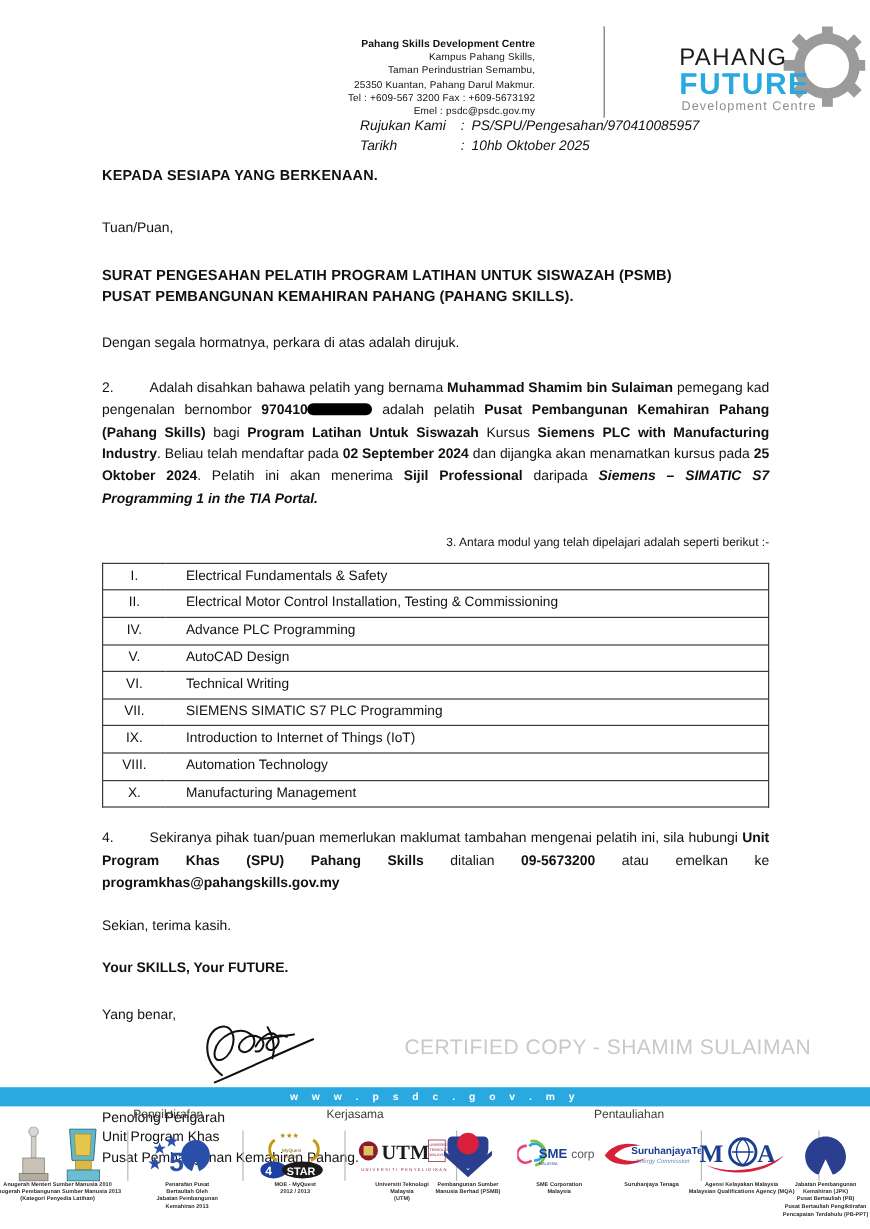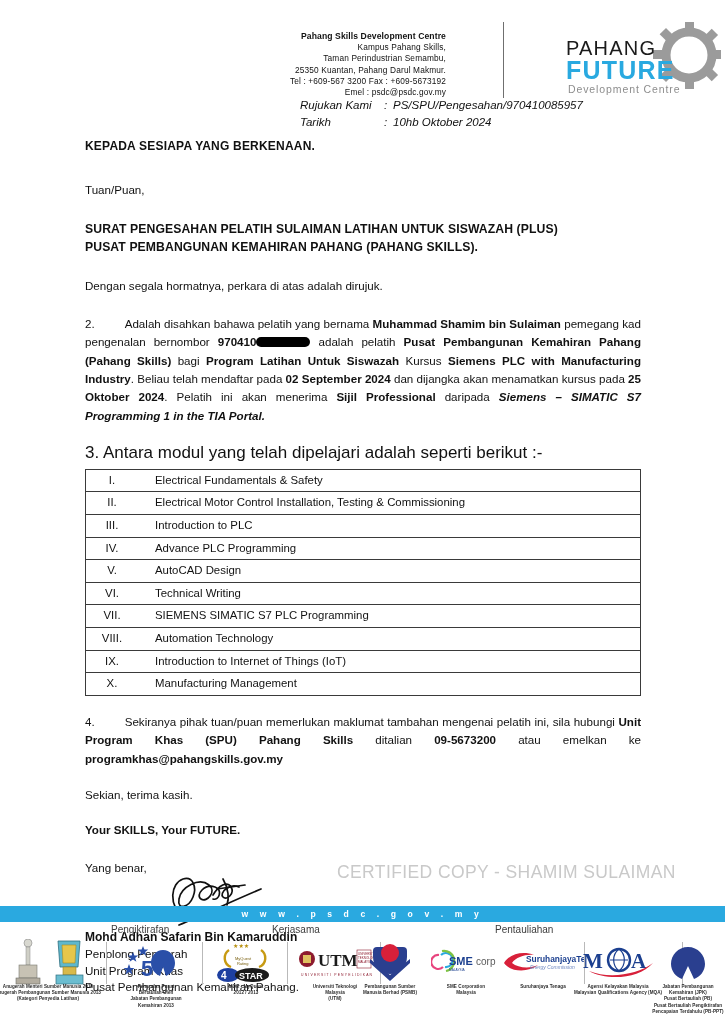--- a/index.html
+++ b/index.html
@@ -138,21 +138,21 @@
   }
   .indent-num { margin-right: 30px; }
   .redact {
     display: inline-block;
     width: 54px;
     height: 10px;
     background: #000;
     border-radius: 6px;
     vertical-align: -1px;
   }
-  .p-modules-lead { margin: 0 0 7px 0; font-size: 17px; }
+  .p-modules-lead { margin: 0 0 7px 0; font-size: 10px; text-align: right; }
 
   
   table.modules {
     border-collapse: collapse;
     width: 556px;
     font-size: 11.4px;
   }
   table.modules td {
     border: 1px solid #3a3a3a;
     padding: 2px 0 2px 0;
@@ -289,78 +289,74 @@
 
 <div class="ref-block">
   <div class="ref-row">
     <span class="ref-label">Rujukan Kami</span>
     <span class="ref-colon">:</span>
     <span>PS/SPU/Pengesahan/970410085957</span>
   </div>
   <div class="ref-row">
     <span class="ref-label">Tarikh</span>
     <span class="ref-colon">:</span>
-    <span>10hb Oktober 2024</span>
+    <span>10hb Oktober 2025</span>
   </div>
 </div>
 
 <div class="doc">
 
   <p class="h-addressee">KEPADA SESIAPA YANG BERKENAAN.</p>
 
   <p class="p-salut">Tuan/Puan,</p>
 
   <div class="h-subject">
-    <div>SURAT PENGESAHAN PELATIH SULAIMAN LATIHAN UNTUK SISWAZAH (PLUS)</div>
+    <div>SURAT PENGESAHAN PELATIH PROGRAM LATIHAN UNTUK SISWAZAH (PSMB)</div>
     <div>PUSAT PEMBANGUNAN KEMAHIRAN PAHANG (PAHANG SKILLS).</div>
   </div>
 
   <p class="p-intro">Dengan segala hormatnya, perkara di atas adalah dirujuk.</p>
 
   <p class="p-main"><span class="indent-num">2.</span><span>Adalah disahkan bahawa pelatih yang bernama </span><span class="b">Muhammad Shamim bin Sulaiman</span><span> pemegang kad pengenalan bernombor </span><span class="b">970410</span><span class="redact"></span><span> adalah pelatih </span><span class="b">Pusat Pembangunan Kemahiran Pahang (Pahang Skills)</span><span> bagi </span><span class="b">Program Latihan Untuk Siswazah</span><span> Kursus </span><span class="b">Siemens PLC with Manufacturing Industry</span><span>. Beliau telah mendaftar pada </span><span class="b">02 September 2024</span><span> dan dijangka akan menamatkan kursus pada </span><span class="b">25 Oktober 2024</span><span>. Pelatih ini akan menerima </span><span class="b">Sijil Professional</span><span> daripada </span><span class="bi">Siemens – SIMATIC S7 Programming 1 in the TIA Portal</span><span class="bi">.</span></p>
 
   <p class="p-modules-lead">3. Antara modul yang telah dipelajari adalah seperti berikut :-</p>
 
   <table class="modules">
     <tbody>
       <tr>
           <td class="num">I.</td>
           <td class="lbl">Electrical Fundamentals &amp; Safety</td>
         </tr>
       <tr>
           <td class="num">II.</td>
           <td class="lbl">Electrical Motor Control Installation, Testing &amp; Commissioning</td>
         </tr>
       <tr>
-          <td class="num">III.</td>
-          <td class="lbl">Introduction to PLC</td>
-        </tr>
-      <tr>
           <td class="num">IV.</td>
           <td class="lbl">Advance PLC Programming</td>
         </tr>
       <tr>
           <td class="num">V.</td>
           <td class="lbl">AutoCAD Design</td>
         </tr>
       <tr>
           <td class="num">VI.</td>
           <td class="lbl">Technical Writing</td>
         </tr>
       <tr>
           <td class="num">VII.</td>
           <td class="lbl">SIEMENS SIMATIC S7 PLC Programming</td>
         </tr>
       <tr>
+          <td class="num">IX.</td>
+          <td class="lbl">Introduction to Internet of Things (IoT)</td>
+        </tr>
+      <tr>
           <td class="num">VIII.</td>
           <td class="lbl">Automation Technology</td>
-        </tr>
-      <tr>
-          <td class="num">IX.</td>
-          <td class="lbl">Introduction to Internet of Things (IoT)</td>
         </tr>
       <tr>
           <td class="num">X.</td>
           <td class="lbl">Manufacturing Management</td>
         </tr>
     </tbody>
   </table>
 
   <p class="p-contact"><span class="indent-num">4.</span><span>Sekiranya pihak tuan/puan memerlukan maklumat tambahan mengenai pelatih ini, sila hubungi </span><span class="b">Unit Program Khas (SPU) Pahang Skills</span><span> ditalian </span><span class="b">09-5673200</span><span> atau emelkan ke </span><span class="b">programkhas@pahangskills.gov.my</span></p>
 

